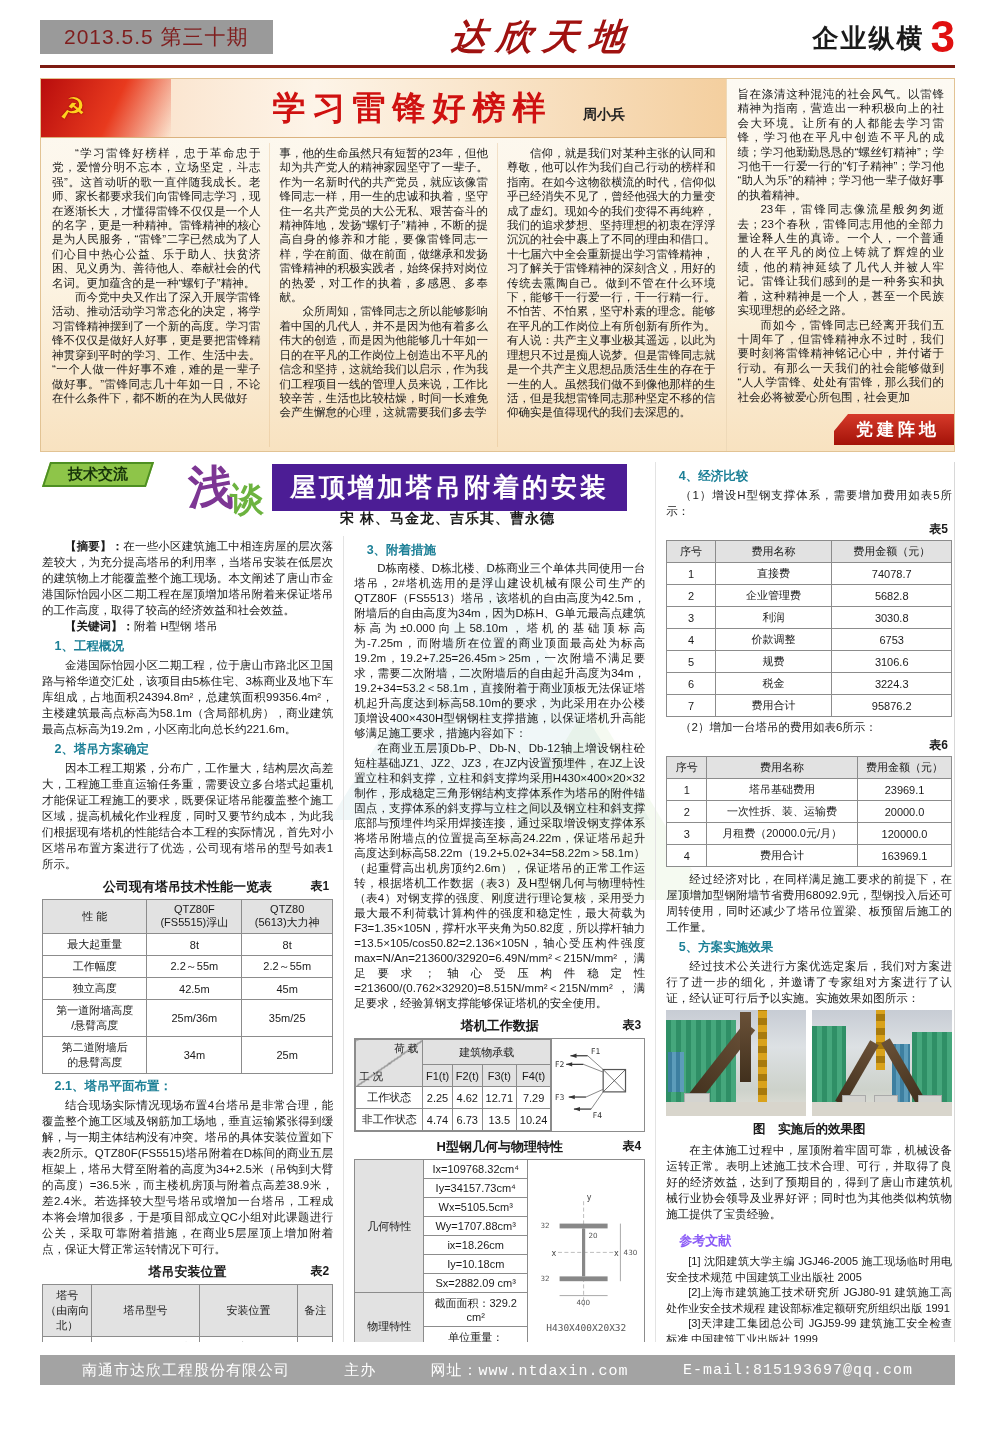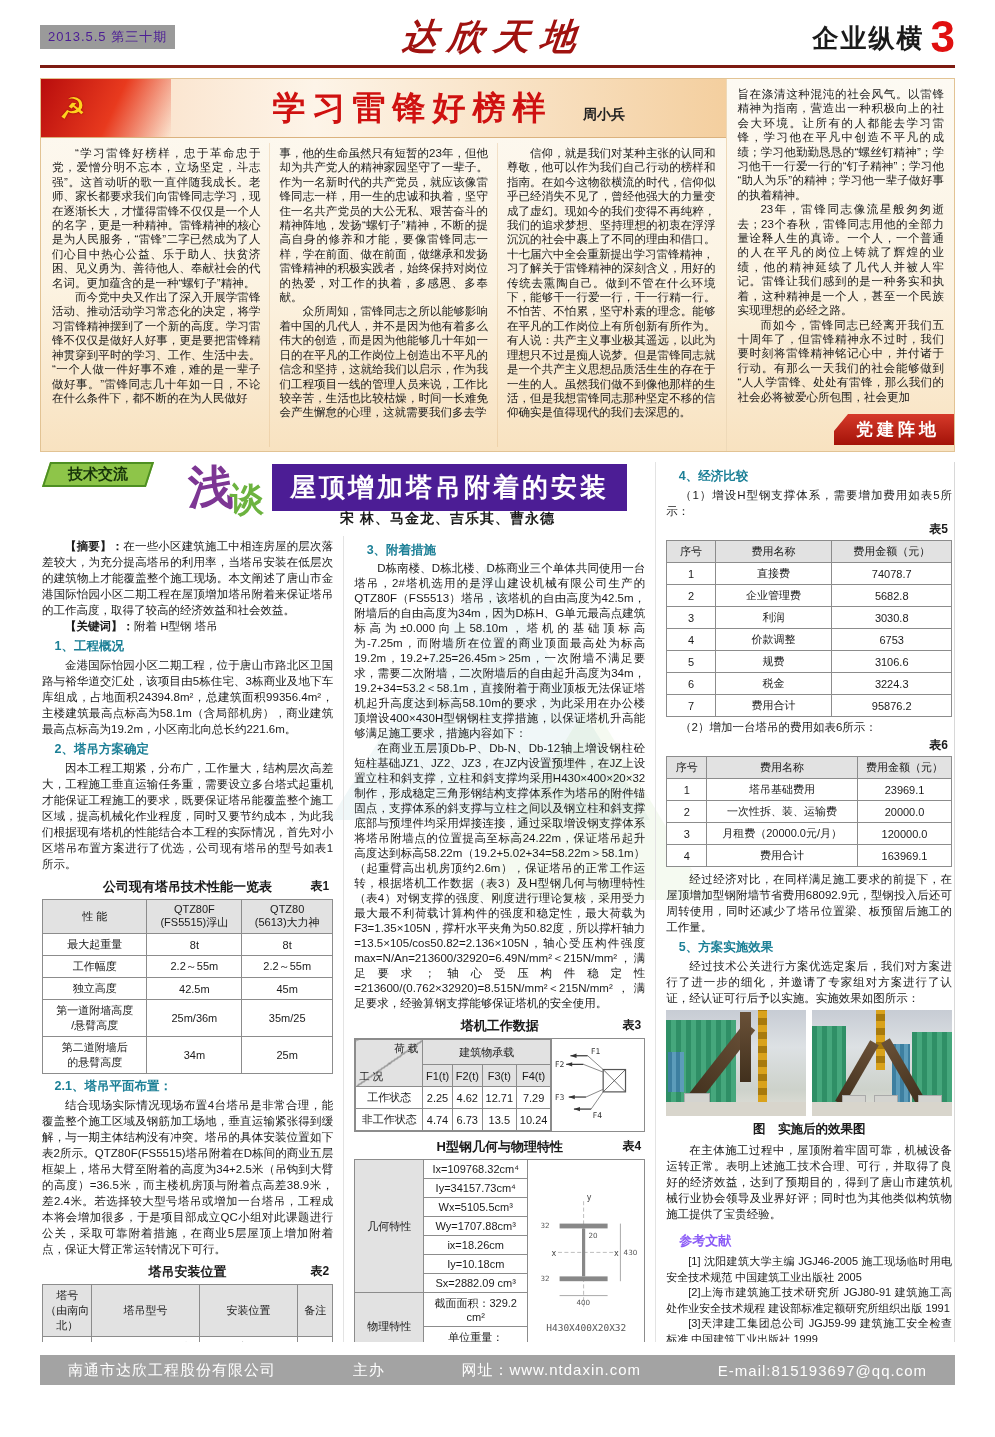--- a/index.html
+++ b/index.html
@@ -4,21 +4,21 @@
 <style>
   html,body{margin:0;padding:0;}
   body{background:#e9e9e9;}
   .page{width:995px;height:1437px;margin:0 auto;background:#fff;position:relative;overflow:hidden;
         font-family:"Liberation Sans","DejaVu Sans",sans-serif;color:#1a1a1a;}
   .content{margin:0 40px;position:relative;}
 
   
   .hdr{padding-top:14px;}
   .hdr-row{display:flex;align-items:center;justify-content:space-between;height:46px;}
-  .issue-box{background:#9a9a9a;color:#4c1d95;font-size:13px;padding:3px 8px;letter-spacing:1px;}
+  .issue-box{background:#9a9a9a;color:#7f1d1d;font-size:21px;padding:3px 24px;letter-spacing:1px;}
   .masthead{font-family:"DejaVu Serif","Liberation Serif",serif;font-style:italic;font-weight:bold;
             font-size:36px;color:#a01210;letter-spacing:10px;transform:skewX(-6deg);}
   .hdr-right{display:flex;align-items:flex-end;gap:6px;}
   .section-name{font-weight:bold;font-size:26px;letter-spacing:2px;}
   .page-num{color:#e01010;font-weight:bold;font-size:44px;line-height:38px;}
   .hdr-rule{height:3px;background:#7d1b12;margin-top:5px;}
 
   
   .lf-section{display:flex;margin-top:10px;height:372px;border:1px solid #e2c394;
      background:linear-gradient(180deg,#fdfaf3 0%,#fcf3e2 55%,#f8e2c0 100%);}
@@ -113,21 +113,21 @@
   .refs-head{color:#8b5cf6;font-weight:bold;font-size:13px;margin:10px 0 4px 0;text-indent:1em;}
 
   
   .wm{position:absolute;opacity:.07;pointer-events:none;}
   .wm-t1{left:330px;top:560px;width:0;height:0;border-left:160px solid transparent;border-right:160px solid transparent;border-bottom:260px solid #2e8f96;}
   .wm-t2{left:470px;top:700px;width:0;height:0;border-left:120px solid transparent;border-right:120px solid transparent;border-bottom:200px solid #6cb33f;}
 
   
   .footer{position:absolute;left:40px;right:40px;top:1355px;height:30px;background:#a3a3a3;
      color:#fff;display:flex;align-items:center;justify-content:space-between;
-     font-size:15px;padding:0 28px;letter-spacing:1px;}
+     font-size:15px;padding:0 42px;letter-spacing:1px;font-family:Liberation Mono, monospace;}
 
   svg text{font-family:"DejaVu Sans","Liberation Sans",sans-serif;}
 </style>
 </head>
 <body>
 
 <div class="page">
   <div class="wm wm-t1"></div>
   <div class="wm wm-t2"></div>
 

